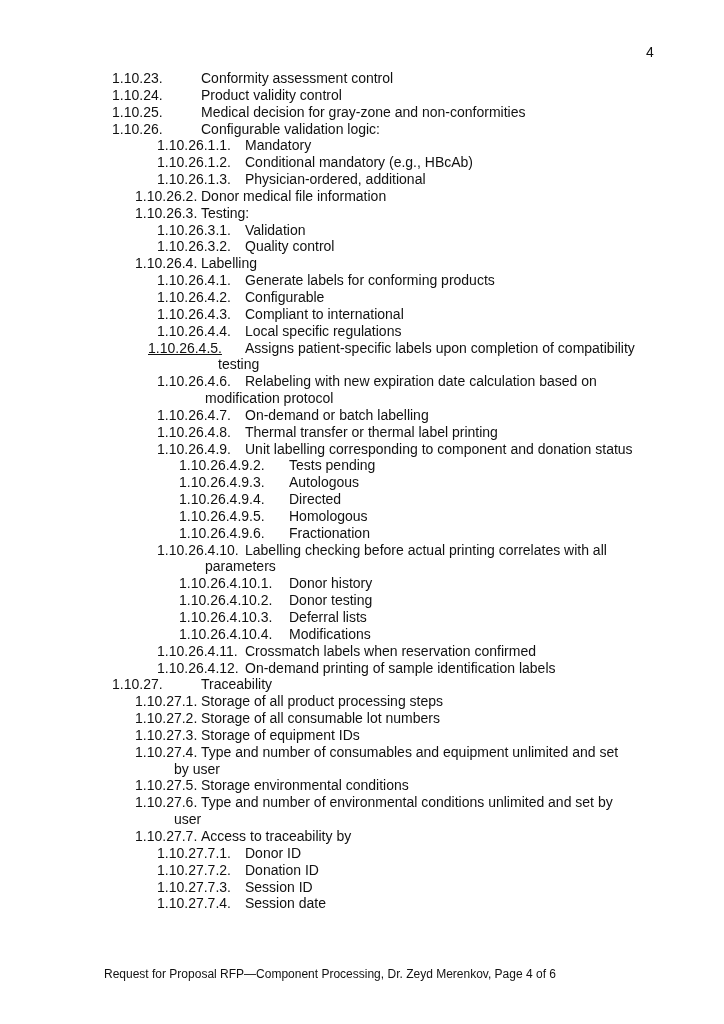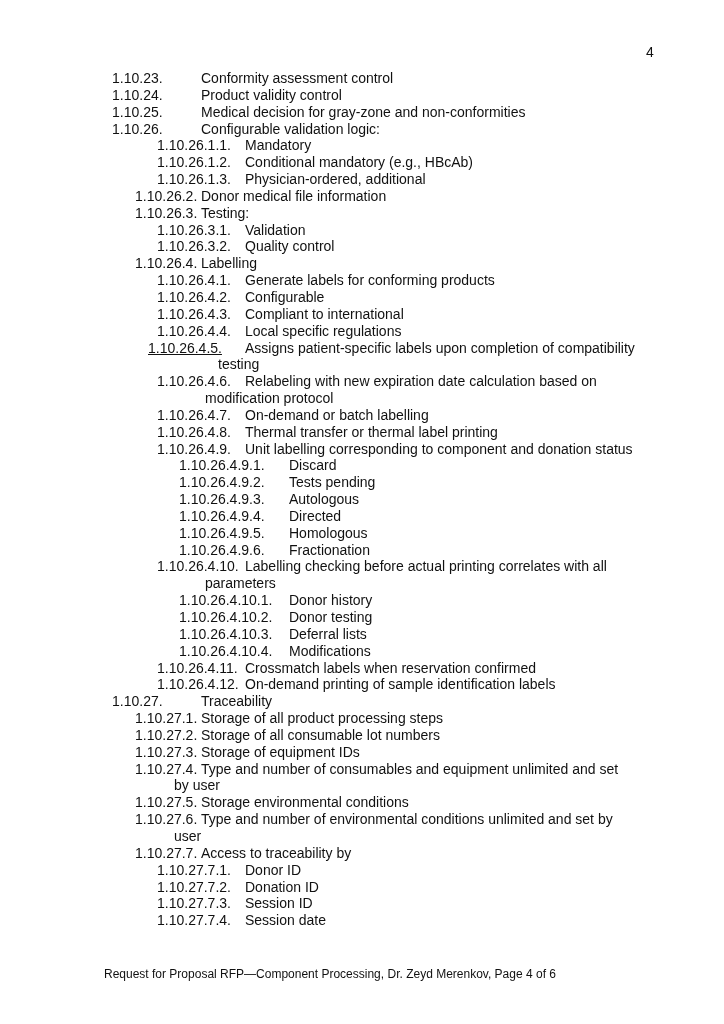--- a/index.html
+++ b/index.html
@@ -101,24 +101,20 @@
     </div>
     <div class="row">
       <span class="num" style="left: 157px;">1.10.26.4.8.</span>
       <span class="txt" style="left: 245px;">Thermal transfer or thermal label printing</span>
     </div>
     <div class="row">
       <span class="num" style="left: 157px;">1.10.26.4.9.</span>
       <span class="txt" style="left: 245px;">Unit labelling corresponding to component and donation status</span>
     </div>
     <div class="row">
-      <span class="num" style="left: 179px;">1.10.26.4.9.1.</span>
-      <span class="txt" style="left: 289px;">Discard</span>
-    </div>
-    <div class="row">
       <span class="num" style="left: 179px;">1.10.26.4.9.2.</span>
       <span class="txt" style="left: 289px;">Tests pending</span>
     </div>
     <div class="row">
       <span class="num" style="left: 179px;">1.10.26.4.9.3.</span>
       <span class="txt" style="left: 289px;">Autologous</span>
     </div>
     <div class="row">
       <span class="num" style="left: 179px;">1.10.26.4.9.4.</span>
       <span class="txt" style="left: 289px;">Directed</span>

